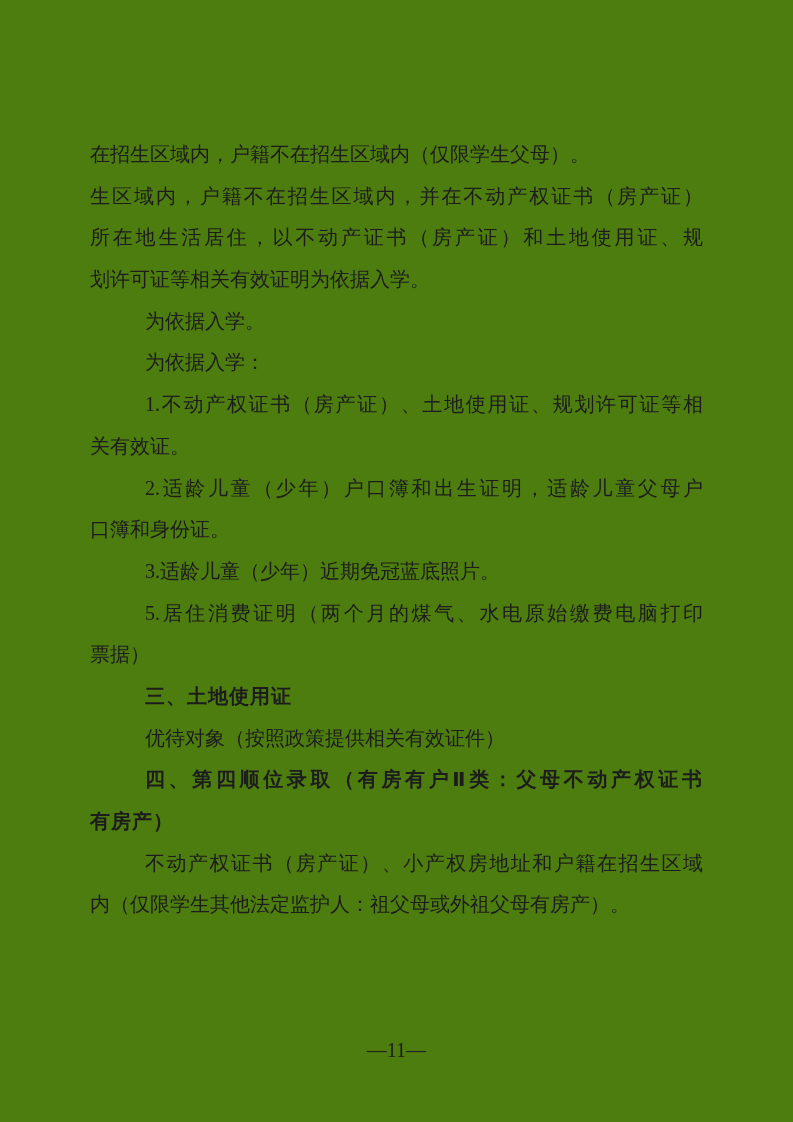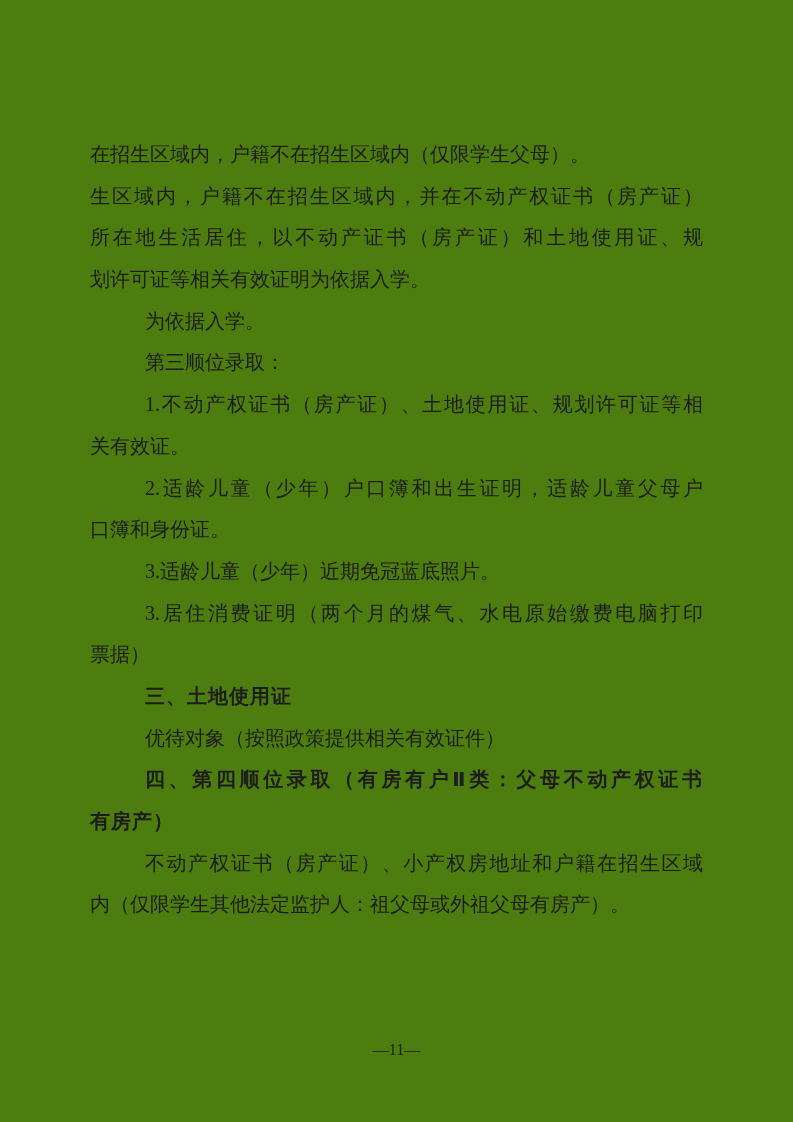--- a/index.html
+++ b/index.html
@@ -44,41 +44,41 @@
   }
   .footer {
     position: absolute;
     left: 0;
     right: 0;
     top: 1038px;
     height: 24px;
     line-height: 24px;
     text-align: center;
     font-family: "Liberation Serif", "DejaVu Serif", serif;
-    font-size: 16px;
+    font-size: 20px;
     color: #1c1c1c;
   }
 </style>
 </head>
 <body>
 
 <div class="page">
   <div class="content">
     <div class="line">在招生区域内，户籍不在招生区域内（仅限学生父母）。</div>
     <div class="line full">生区域内，户籍不在招生区域内，并在不动产权证书（房产证）</div>
     <div class="line full">所在地生活居住，以不动产证书（房产证）和土地使用证、规</div>
     <div class="line">划许可证等相关有效证明为依据入学。</div>
     <div class="line indent">为依据入学。</div>
-    <div class="line indent">第三顺位录取：</div>
+    <div class="line indent">为依据入学：</div>
     <div class="line full indent">1.不动产权证书（房产证）、土地使用证、规划许可证等相</div>
     <div class="line">关有效证。</div>
     <div class="line full indent">2.适龄儿童（少年）户口簿和出生证明，适龄儿童父母户</div>
     <div class="line">口簿和身份证。</div>
     <div class="line indent">3.适龄儿童（少年）近期免冠蓝底照片。</div>
-    <div class="line full indent">3.居住消费证明（两个月的煤气、水电原始缴费电脑打印</div>
+    <div class="line full indent">5.居住消费证明（两个月的煤气、水电原始缴费电脑打印</div>
     <div class="line">票据）</div>
     <div class="line heading indent">三、土地使用证</div>
     <div class="line indent">优待对象（按照政策提供相关有效证件）</div>
     <div class="line heading full indent">四、第四顺位录取（有房有户Ⅱ类：父母不动产权证书</div>
     <div class="line heading">有房产）</div>
     <div class="line full indent">不动产权证书（房产证）、小产权房地址和户籍在招生区域</div>
     <div class="line">内（仅限学生其他法定监护人：祖父母或外祖父母有房产）。</div>
   </div>
   <div class="footer">—11—</div>
 </div>

